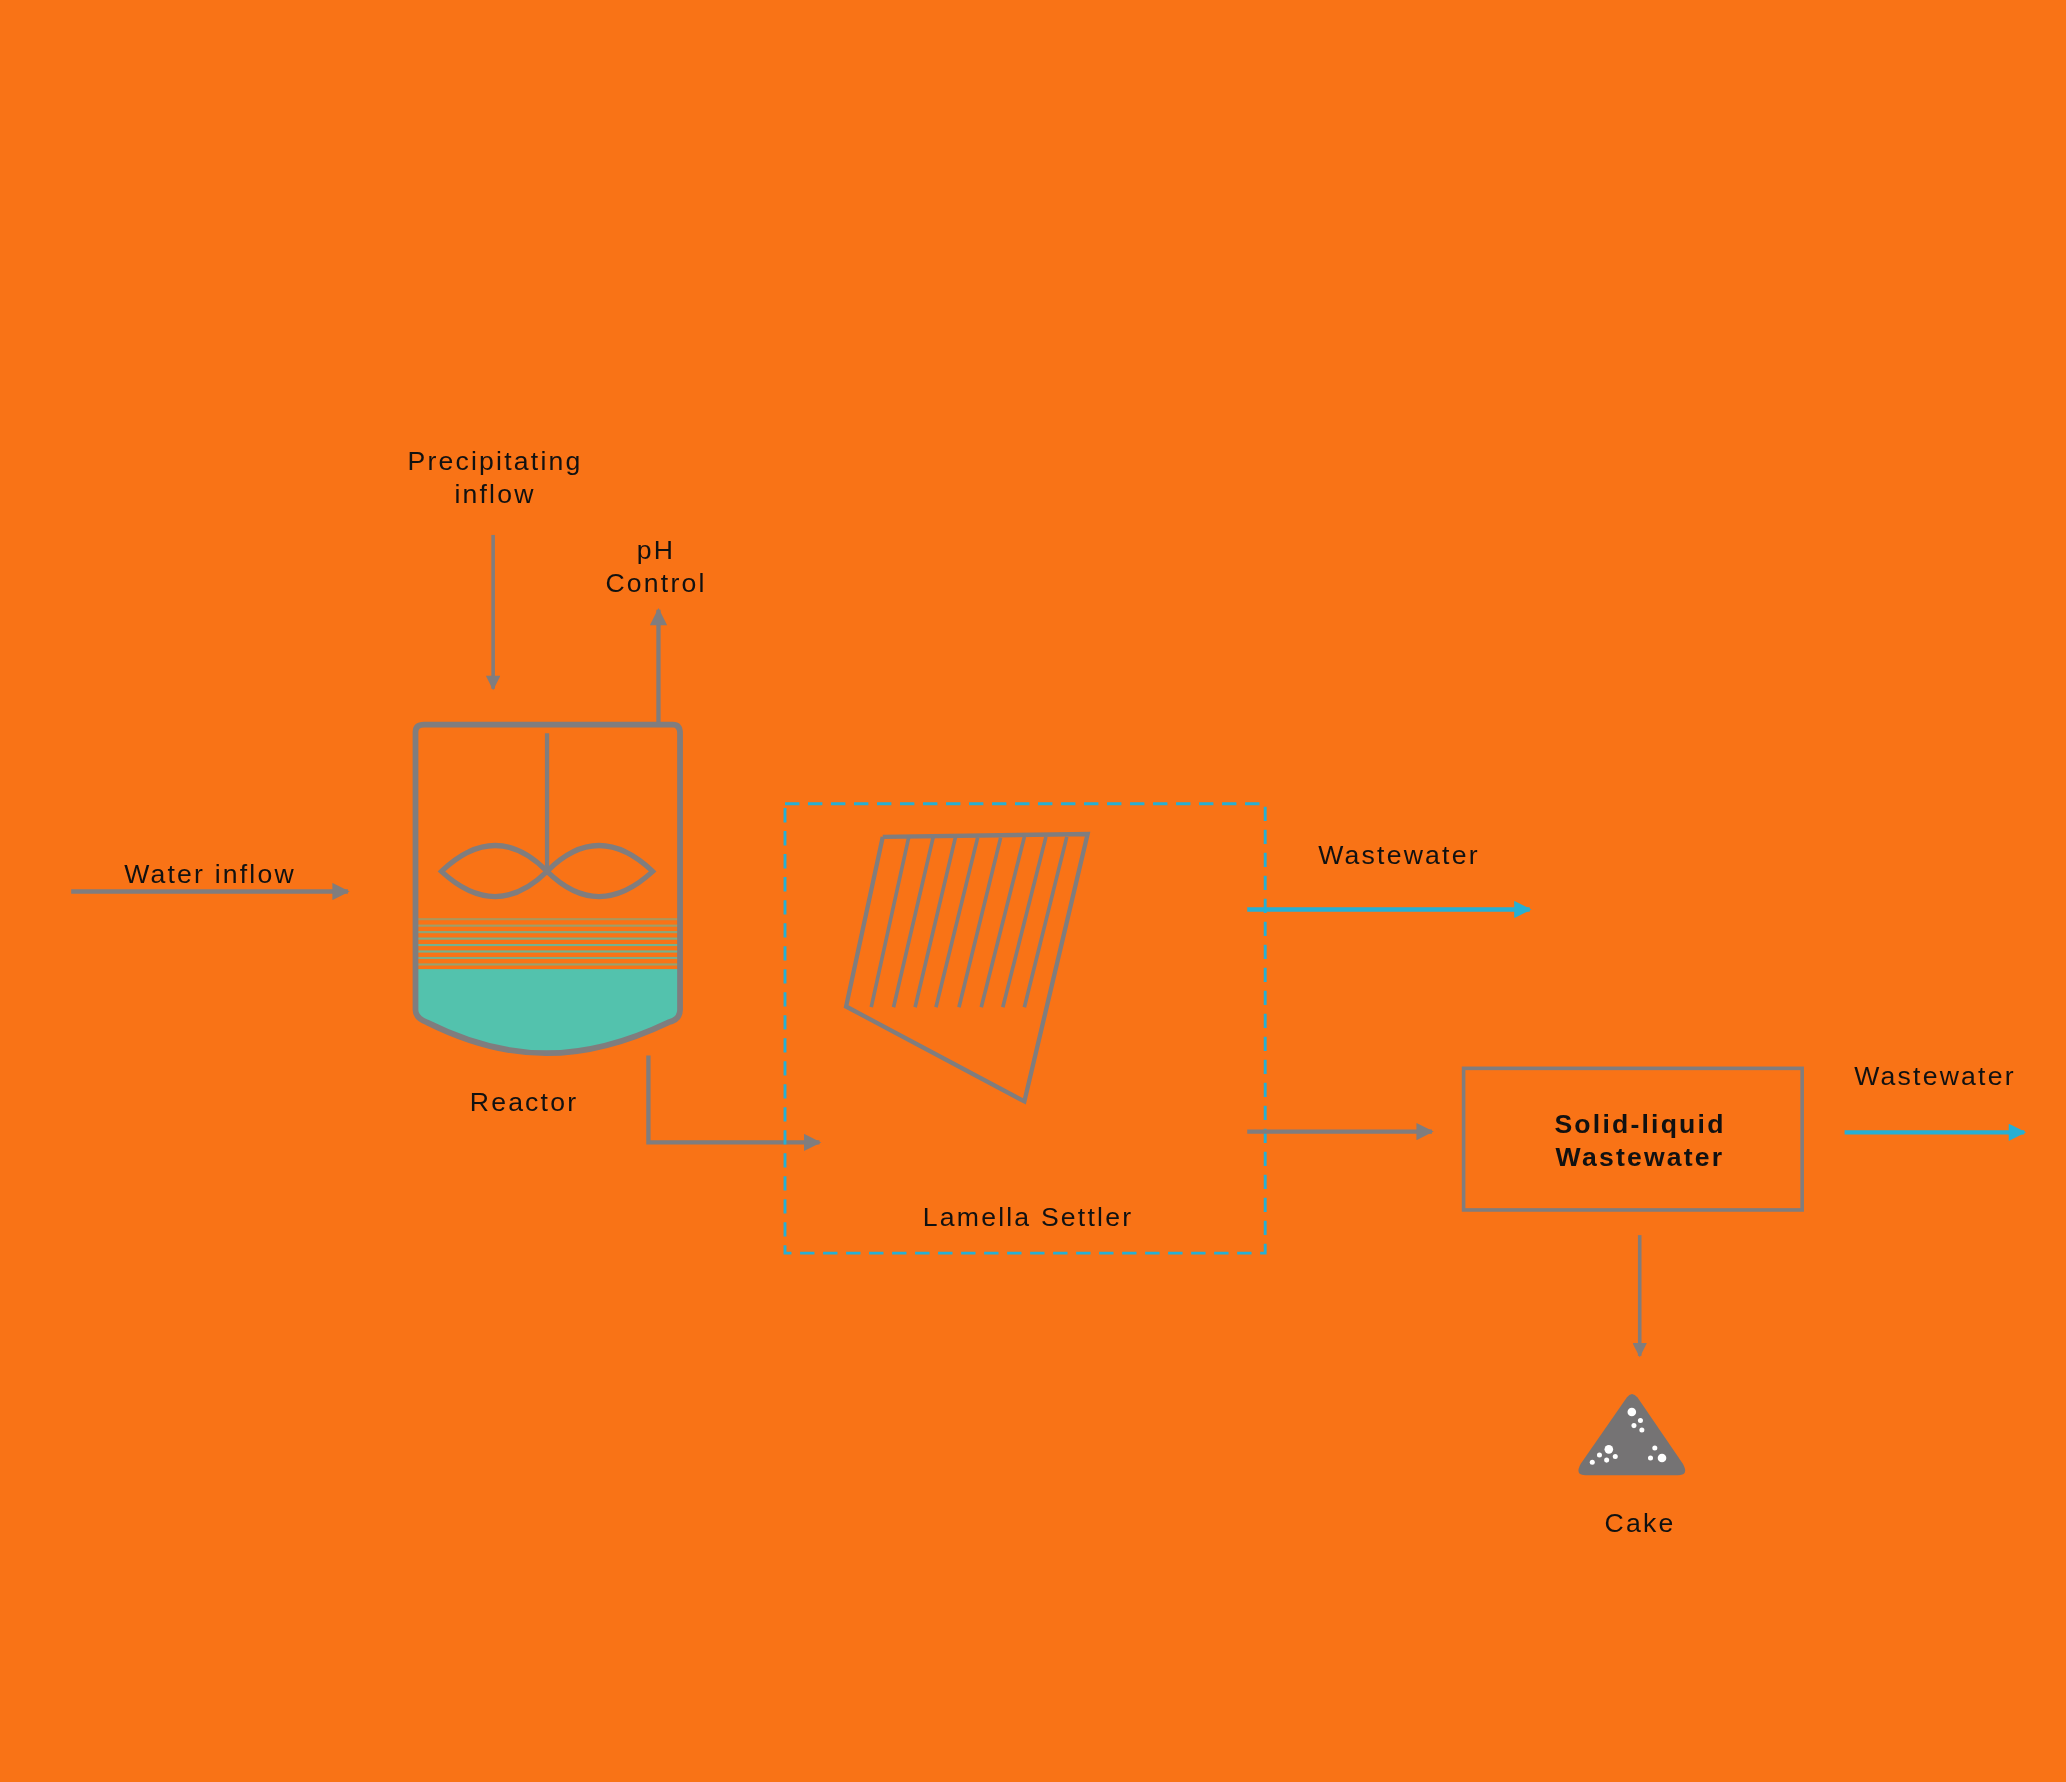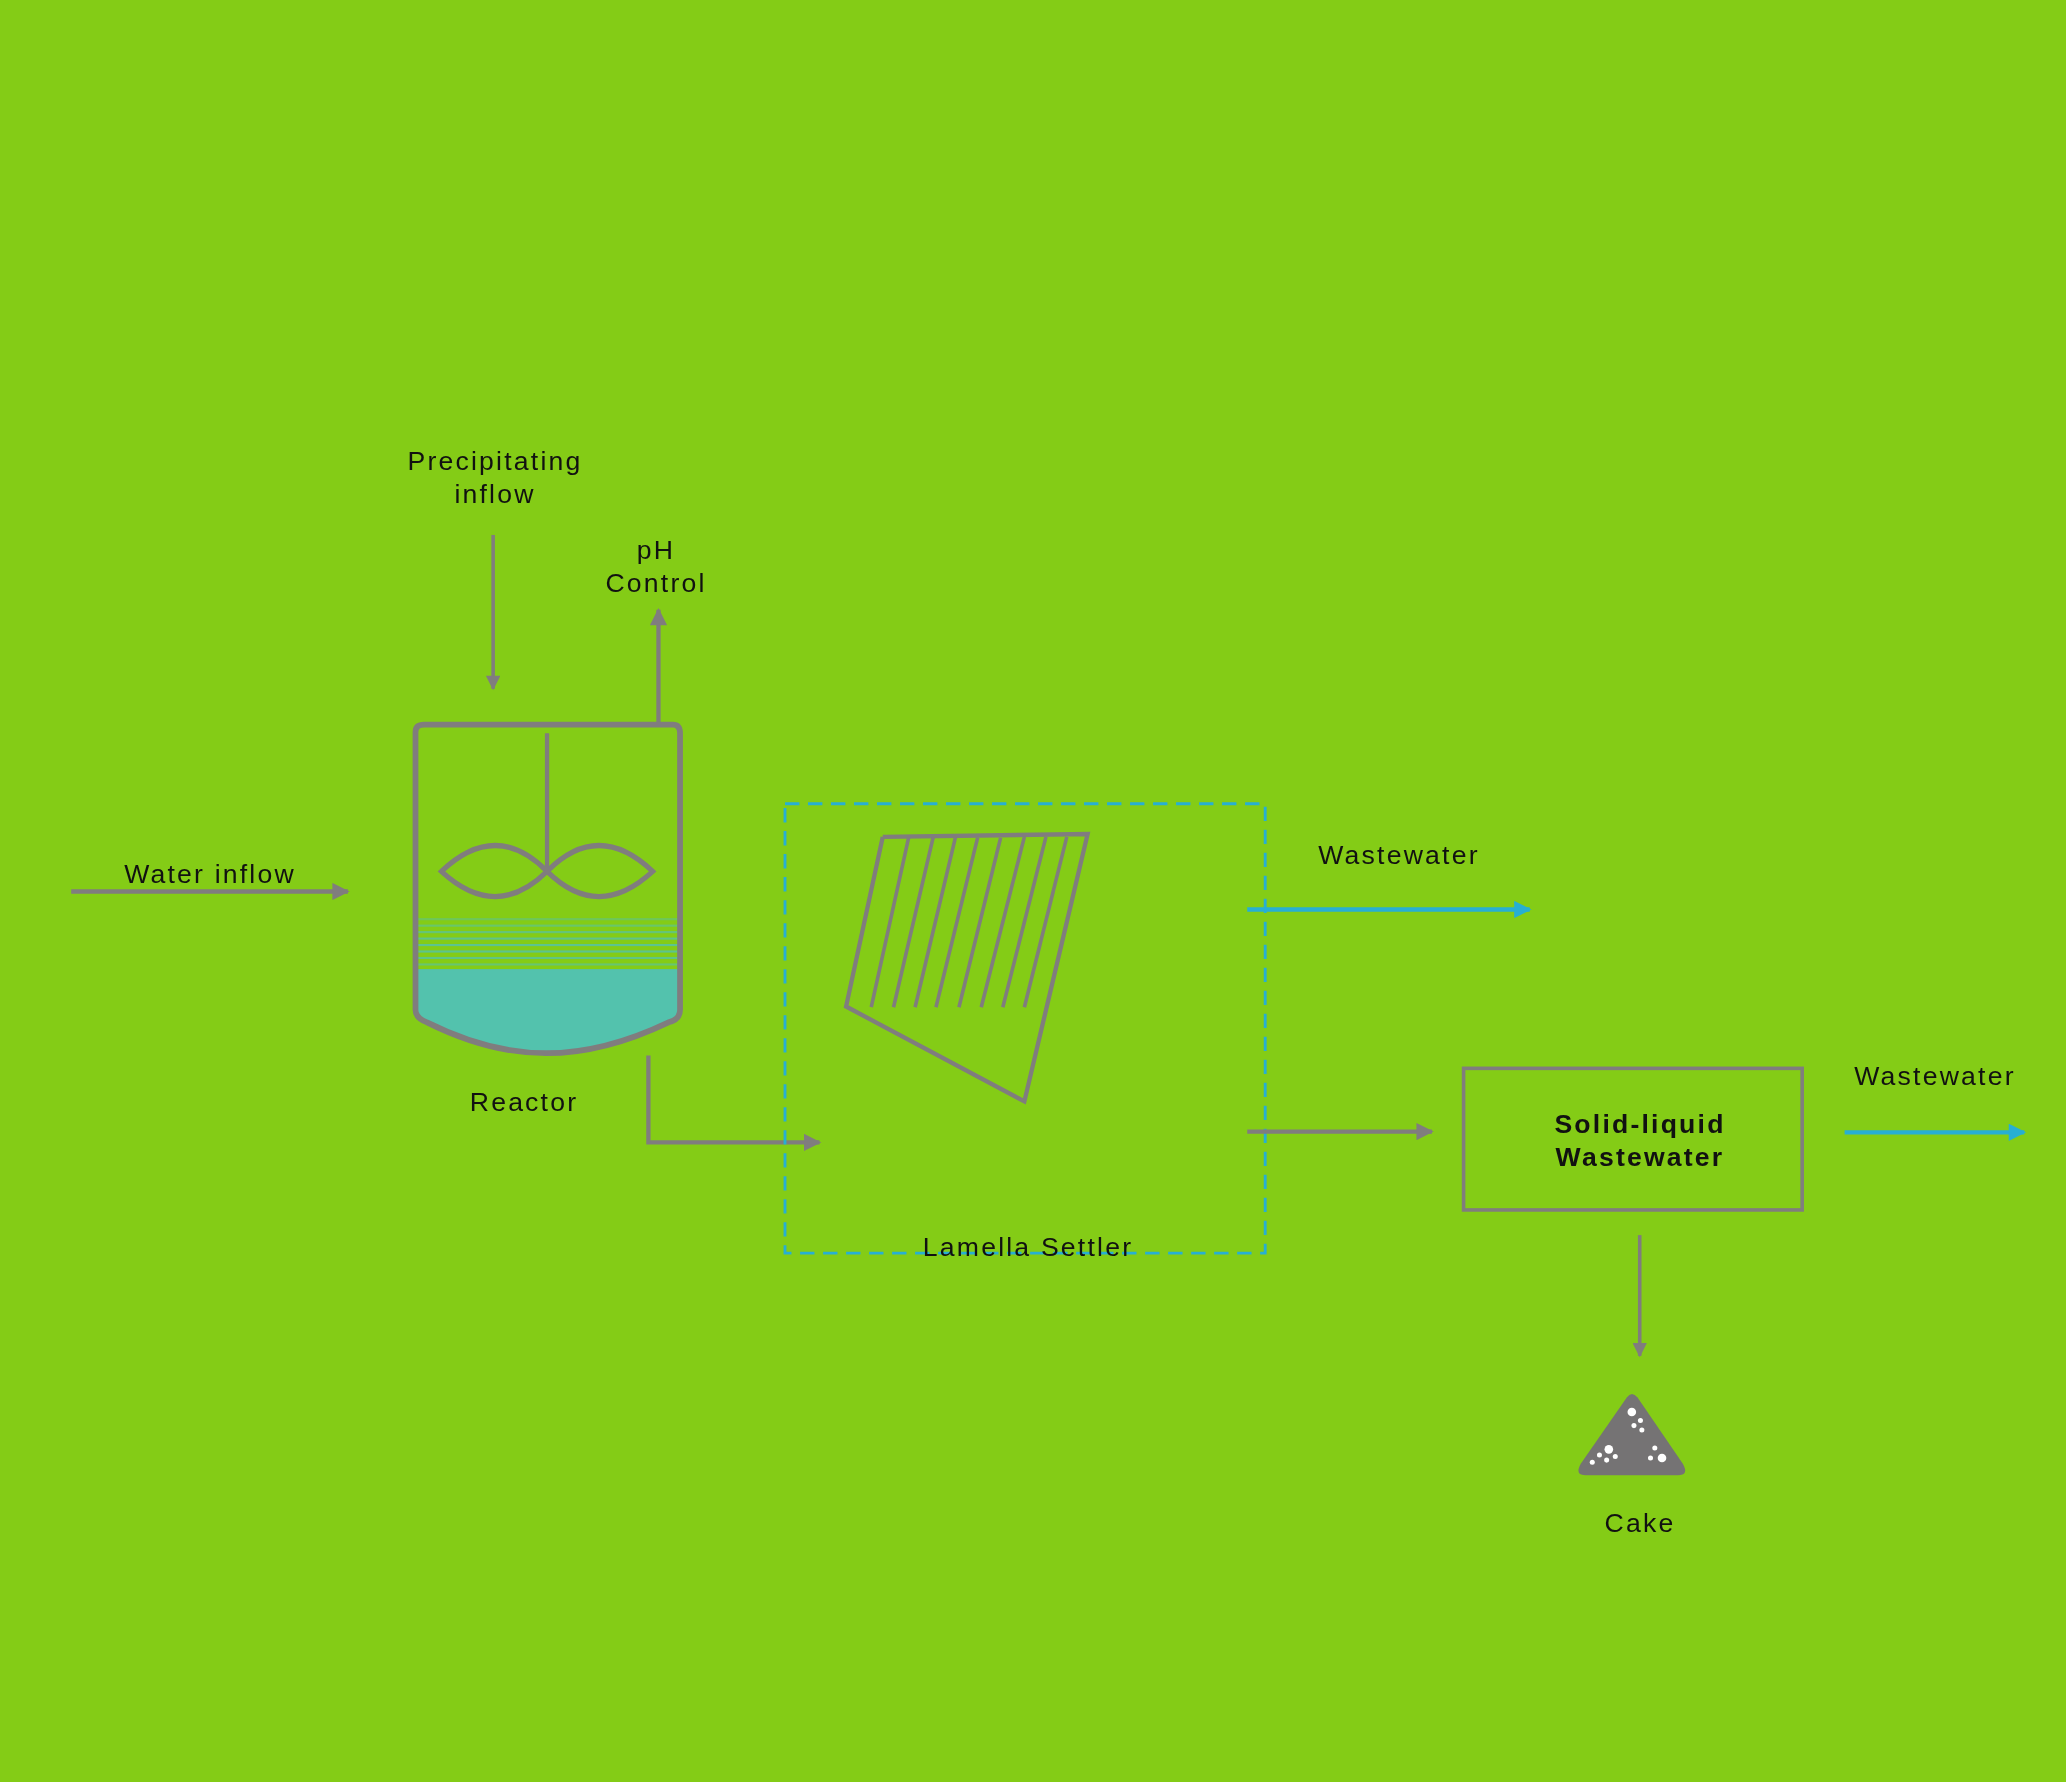--- a/index.html
+++ b/index.html
@@ -1,16 +1,16 @@
 <!DOCTYPE html>
 <html style="font-size:11.5px"><head>
 <meta charset="utf-8">
 <style>
   html, body { margin:0; padding:0; background:#ffffff; }
-  #canvas { position:relative; width:2066px; height:1783px; background:#84cc16; overflow:hidden; }
+  #canvas { position:relative; width:2066px; height:1783px; background:#f97316; overflow:hidden; }
   svg { position:absolute; left:0; top:0; }
   .lbl { position:absolute; font-family:"Liberation Sans", sans-serif; font-size:26.6px; color:#111111; letter-spacing:2.2px; text-align:center; line-height:33px; white-space:nowrap; transform:translateX(-50%); }
 </style>
 </head>
 <body>
 
 <div id="canvas">
   <svg width="2066" height="1783" viewBox="0 0 2874 2480">
     <defs>
       <marker id="ah-grey" viewBox="0 0 10 10" refX="9" refY="5" markerWidth="5" markerHeight="4" orient="auto" markerUnits="strokeWidth">
@@ -104,21 +104,21 @@
 
   <div class="lbl" style="left:656px; top:534px;">
     <div>pH</div>
     <div>Control</div>
   </div>
 
   <div class="lbl" style="left:210px; top:858px;">Water inflow</div>
 
   <div class="lbl" style="left:524px; top:1086px;">Reactor</div>
 
-  <div class="lbl" style="left:1028px; top:1231px;text-align:right;">Lamella Settler</div>
+  <div class="lbl" style="left:1028px; top:1201px;text-align:right;">Lamella Settler</div>
 
   <div class="lbl" style="left:1399px; top:839px;">Wastewater</div>
 
   <div class="lbl" style="left:1640px; top:1108px;font-weight:bold;">
     <div>Solid-liquid</div>
     <div>Wastewater</div>
   </div>
 
   <div class="lbl" style="left:1935px; top:1060px;">Wastewater</div>
 

